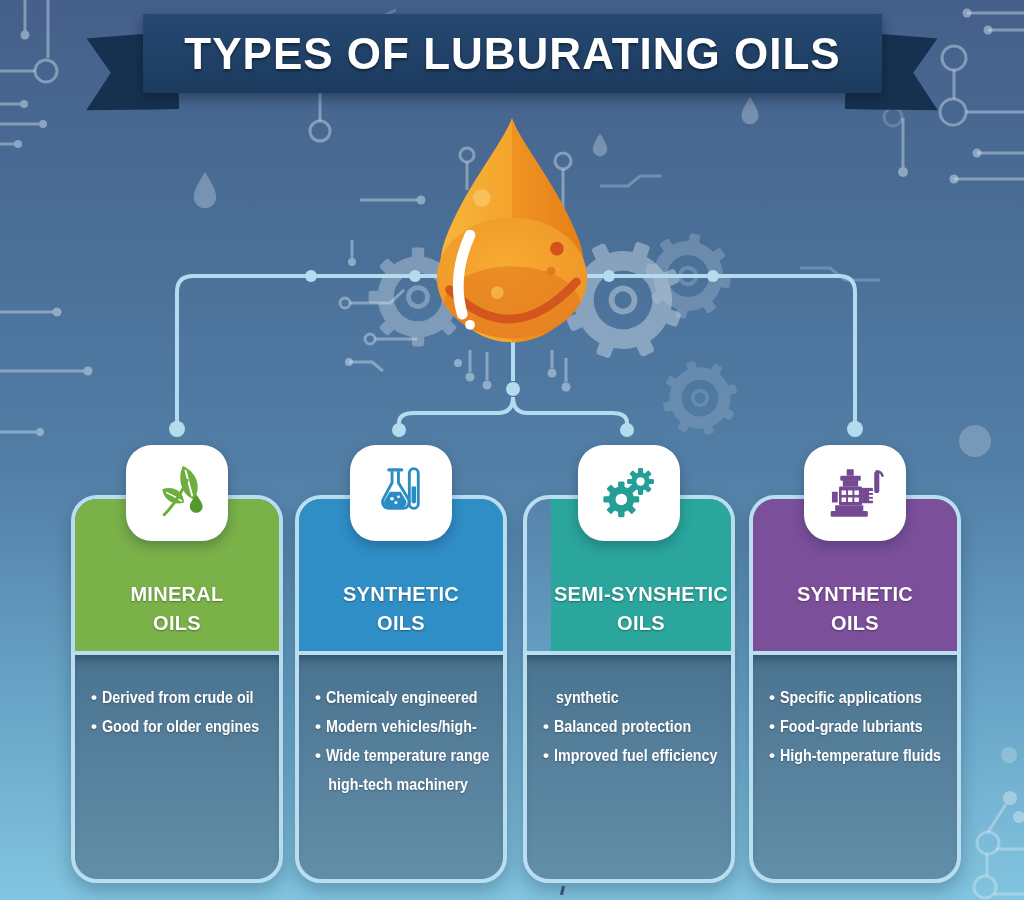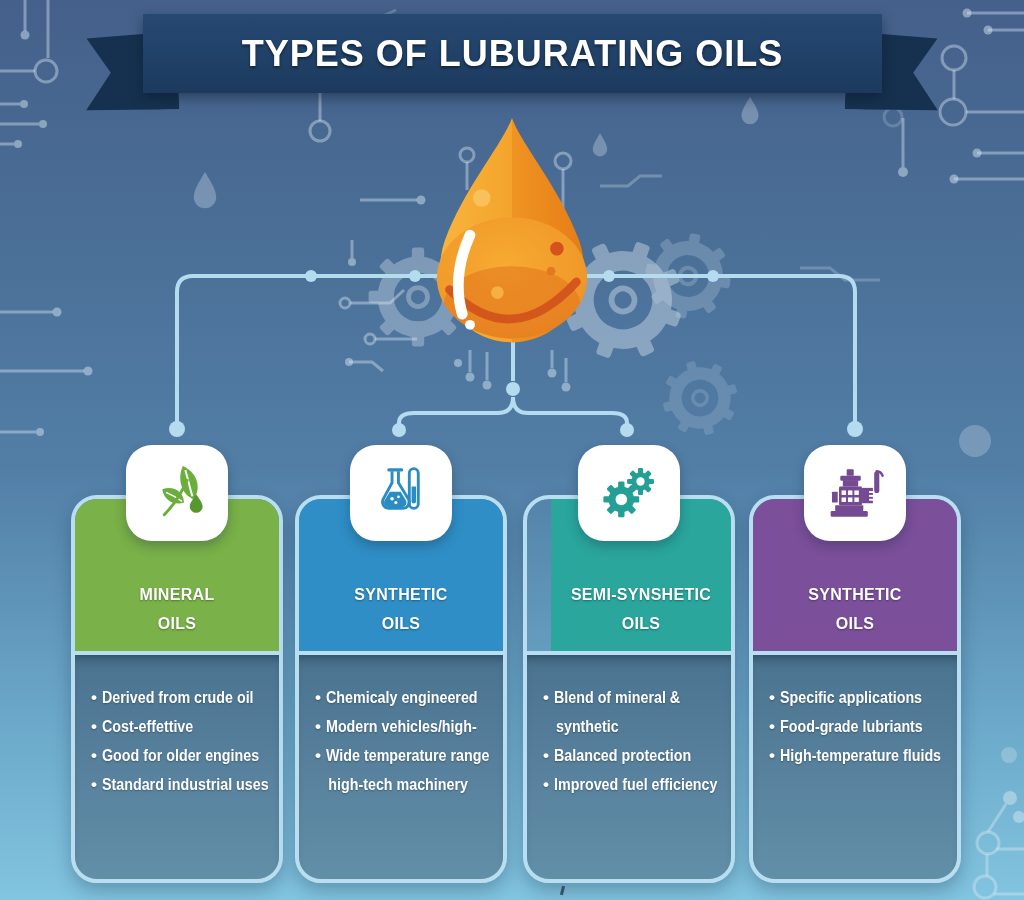--- a/index.html
+++ b/index.html
@@ -11,29 +11,29 @@
   .bg-decor{position:absolute;inset:0;z-index:1;pointer-events:none}
   .connectors{position:absolute;inset:0;z-index:2;pointer-events:none}
   .oil-drop{position:absolute;left:410px;top:114px;width:204px;height:244px;z-index:3}
   
   .tail{position:absolute;top:33px;width:96px;height:78px;background:#16314f;z-index:4}
   .tail-left{left:82px;clip-path:polygon(100% 0,6% 5%,30% 50%,3% 97%,100% 100%);transform:rotate(-2deg)}
   .tail-right{left:846px;clip-path:polygon(0 0,94% 5%,70% 50%,97% 97%,0 100%);transform:rotate(2deg)}
   .banner{position:absolute;left:143px;top:14px;width:739px;height:79px;z-index:5;
     background:linear-gradient(180deg,#264972,#1c3a5e);box-shadow:0 5px 12px rgba(8,20,40,.45);
     display:flex;align-items:center;justify-content:center}
-  .banner h1{color:#fff;font-size:36px;font-weight:bold;letter-spacing:1px;white-space:nowrap;
+  .banner h1{color:#fff;font-size:44px;font-weight:bold;letter-spacing:1px;white-space:nowrap;
     text-shadow:0 2px 3px rgba(0,0,0,.45)}
   
   .card{position:absolute;top:495px;width:212px;height:388px;z-index:6}
   .card-1{left:71px}.card-2{left:295px}.card-3{left:523px}.card-4{left:749px}
   .frame{position:absolute;inset:0;border:4px solid #b9def0;border-radius:26px;overflow:hidden;
     box-shadow:0 8px 18px rgba(15,35,60,.28);display:flex;flex-direction:column}
   .hd{height:152px;display:flex;flex-direction:column;justify-content:flex-end;align-items:center;padding-bottom:13px}
-  .hd .t{color:#fff;font-size:16px;font-weight:bold;line-height:29px;letter-spacing:.3px;text-align:center;
+  .hd .t{color:#fff;font-size:20px;font-weight:bold;line-height:29px;letter-spacing:.3px;text-align:center;
     text-shadow:0 1px 2px rgba(0,0,0,.35);white-space:nowrap}
   .bd{flex:1;border-top:4px solid #b9def0;padding:28px 6px 0 16px;
     background:linear-gradient(180deg,#4a7390 0%,#567f9b 45%,#628fa8 100%);
     box-shadow:inset 0 10px 12px -8px rgba(8,25,45,.5)}
   .ln{color:#fff;font-size:17px;font-weight:bold;line-height:29px;white-space:nowrap;
     text-shadow:0 1px 2px rgba(0,0,0,.3)}
   .ln::before{content:"• "}
   .ln>span{display:inline-block;transform:scaleX(.84);transform-origin:0 50%}
   .ln.hang{padding-left:13px}
   .ln.hang::before,.ln.center::before{content:""}
@@ -219,23 +219,21 @@
   </div>
 
   <div class="card card-1">
     <div class="frame">
       <div class="hd" style="background-color: rgb(122, 177, 72);">
         <div class="t">MINERAL</div>
         <div class="t">OILS</div>
       </div>
       <div class="bd">
         <div class="ln"><span>Derived from crude oil</span></div>
-        <div class="ln"><span>Cost-effettive</span></div>
         <div class="ln"><span>Good for older engines</span></div>
-        <div class="ln"><span>Standard industrial uses</span></div>
       </div>
     </div>
     <div class="icon-box">
       <svg viewBox="0 0 100 100" width="64" height="64">
         <path fill="#6cae3c" d="M59 8 C79 16 90 40 76 60 C57 53 50 28 59 8 Z"></path>
         <path d="M63 14 C67 28 70 42 74 55" stroke="#fff" stroke-width="3" fill="none"></path>
         <path fill="#6cae3c" d="M27 44 C45 38 60 48 61 65 C44 70 29 60 27 44 Z"></path>
         <path d="M33 49 C42 53 51 58 58 63" stroke="#fff" stroke-width="2.5" fill="none"></path>
         <path d="M30 84 C42 72 56 52 66 30" stroke="#6cae3c" stroke-width="4.5" fill="none" stroke-linecap="round"></path>
         <path fill="#57982e" d="M80 52 c6 9 10 14 10 19 a10 10 0 1 1 -20 0 c0 -5 4 -10 10 -19 z"></path>
@@ -270,21 +268,20 @@
     </div>
   </div>
 
   <div class="card card-3">
     <div class="frame">
       <div class="hd" style="background-color: rgb(42, 166, 156); margin-left: 24px;">
         <div class="t">SEMI-SYNSHETIC</div>
         <div class="t">OILS</div>
       </div>
       <div class="bd">
-        <div class="ln"><span>Blend of mineral &amp;</span></div>
         <div class="ln hang"><span>synthetic</span></div>
         <div class="ln"><span>Balanced protection</span></div>
         <div class="ln"><span>Improved fuel efficiency</span></div>
       </div>
     </div>
     <div class="icon-box">
       <svg viewBox="0 0 100 100" width="64" height="64">
         <g fill="#239f96">
           <g transform="translate(38,60)">
             <rect x="-5" y="-28" width="10" height="12" rx="2"></rect>

